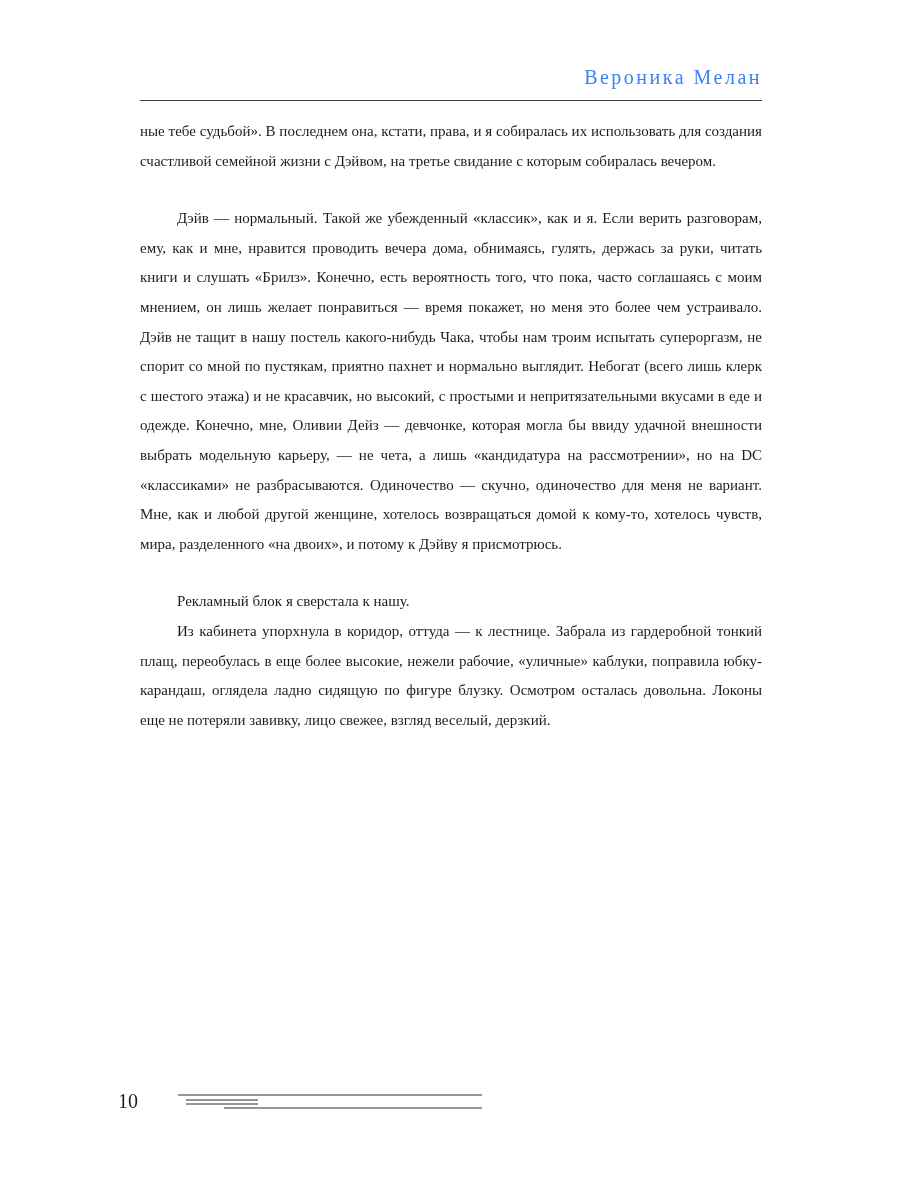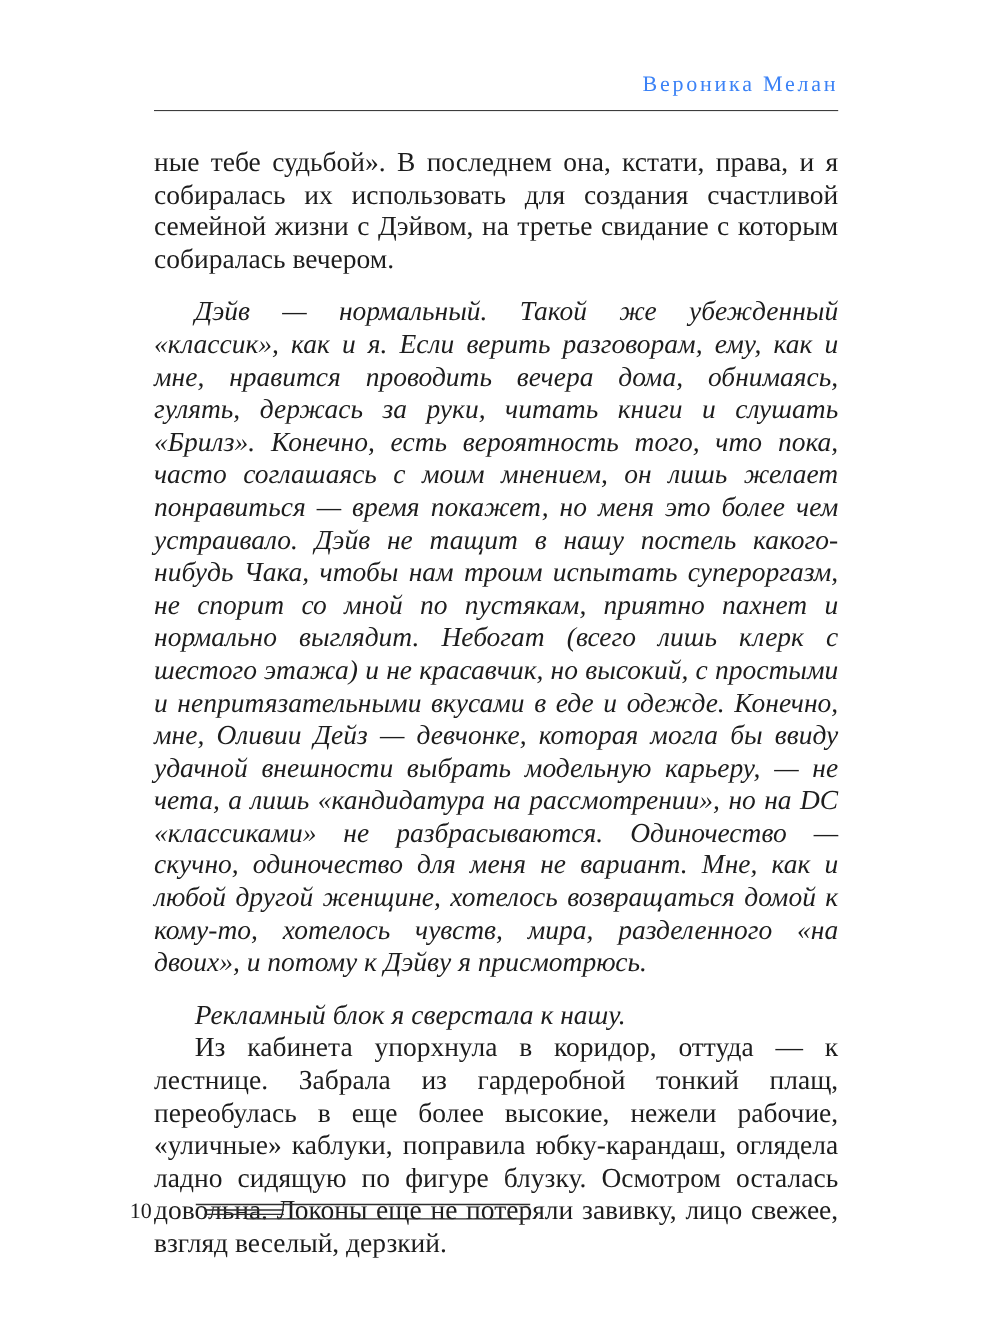--- a/index.html
+++ b/index.html
@@ -30,38 +30,37 @@
   .header-rule {
     position: absolute;
     top: 100px;
     left: 140px;
     width: 622px;
     height: 1px;
     background: #3d3d3d;
   }
   .text-block {
     position: absolute;
-    top: 133px;
+    top: 117px;
     left: 140px;
     width: 622px;
-    font-size: 25px;
+    font-size: 15px;
     line-height: 29.6px;
     text-align: justify;
     hyphens: auto;
     -webkit-hyphens: auto;
   }
   .text-block p {
     margin: 0;
   }
   p.indent {
     text-indent: 37px;
   }
   p.gap-before {
-    margin-top: 18px;
-    font-style: italic;
+    margin-top: 28px;
   }
   .page-footer {
     position: absolute;
     left: 118px;
     top: 1086px;
     height: 30px;
     display: flex;
     align-items: center;
   }
   .page-number {

